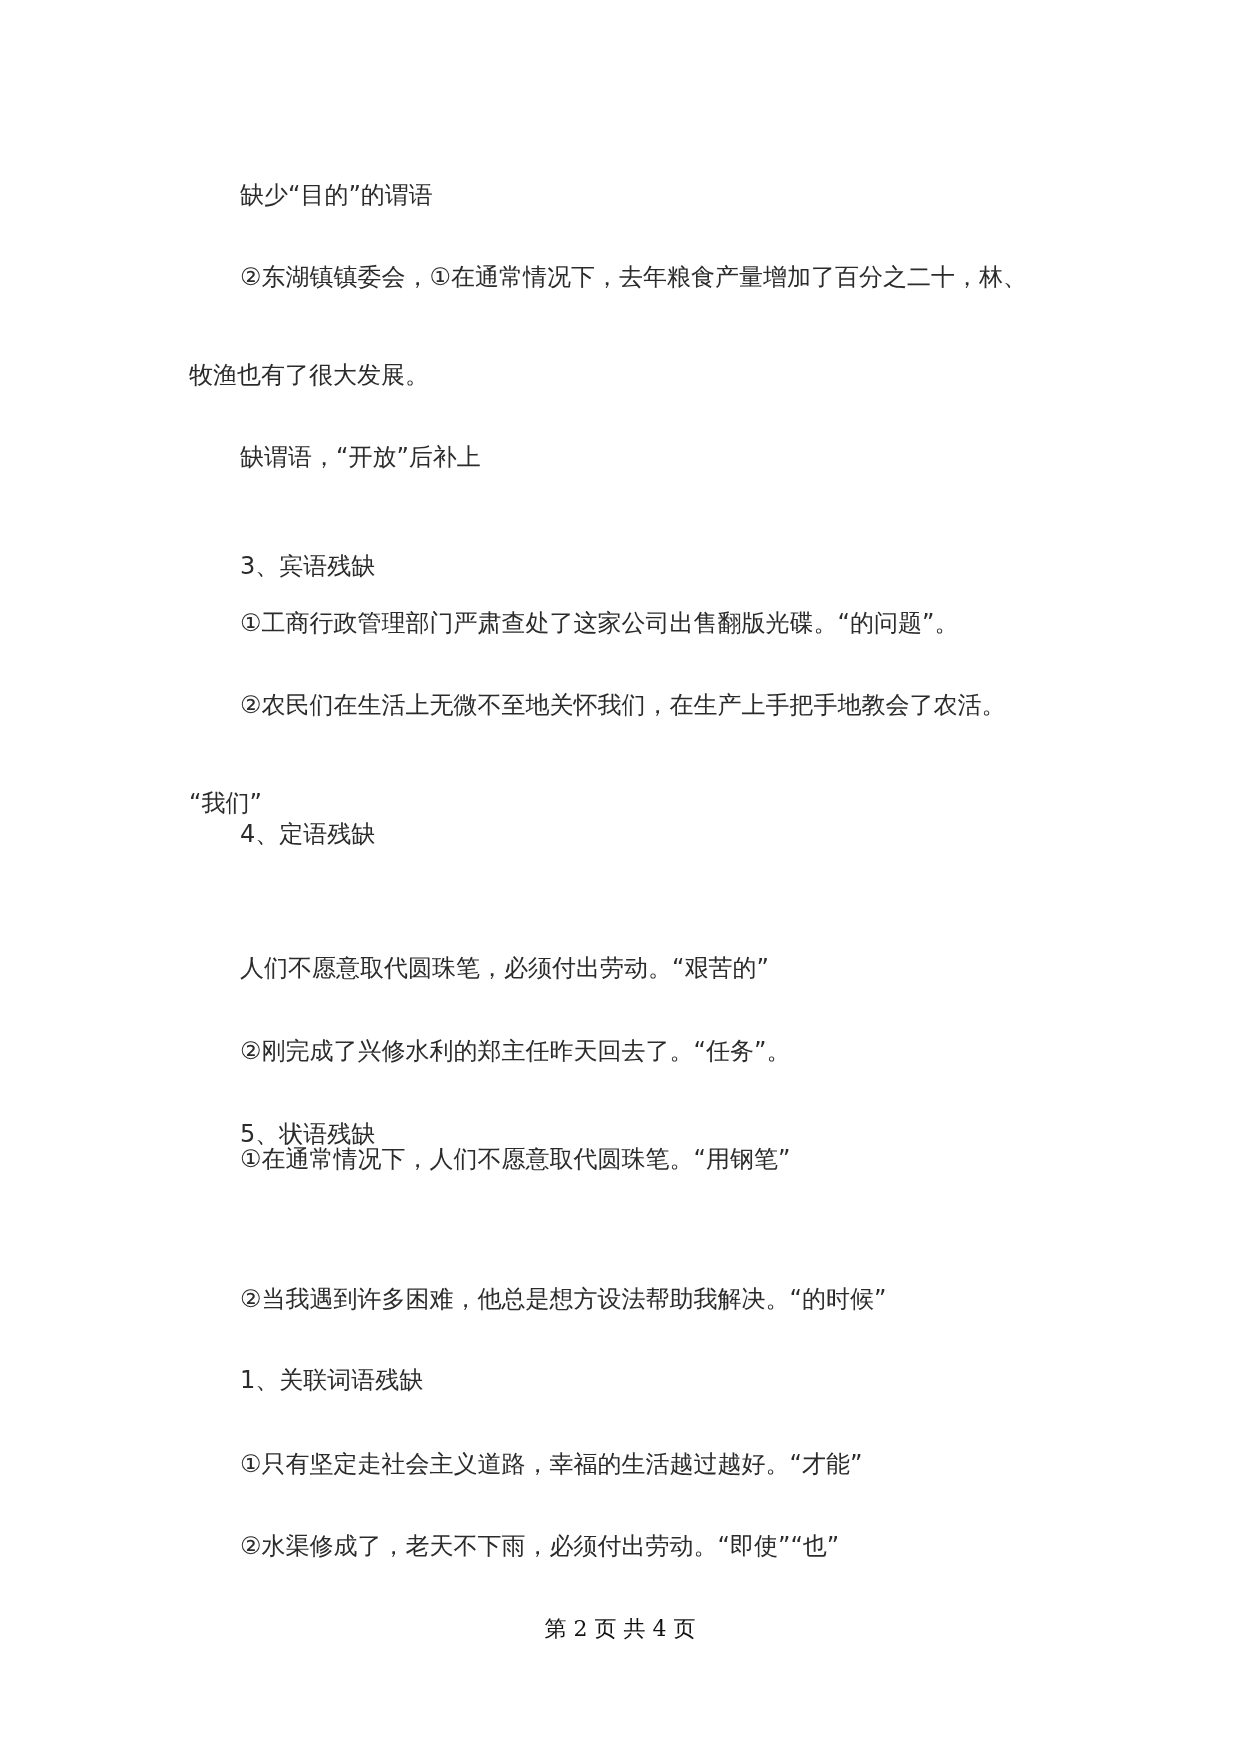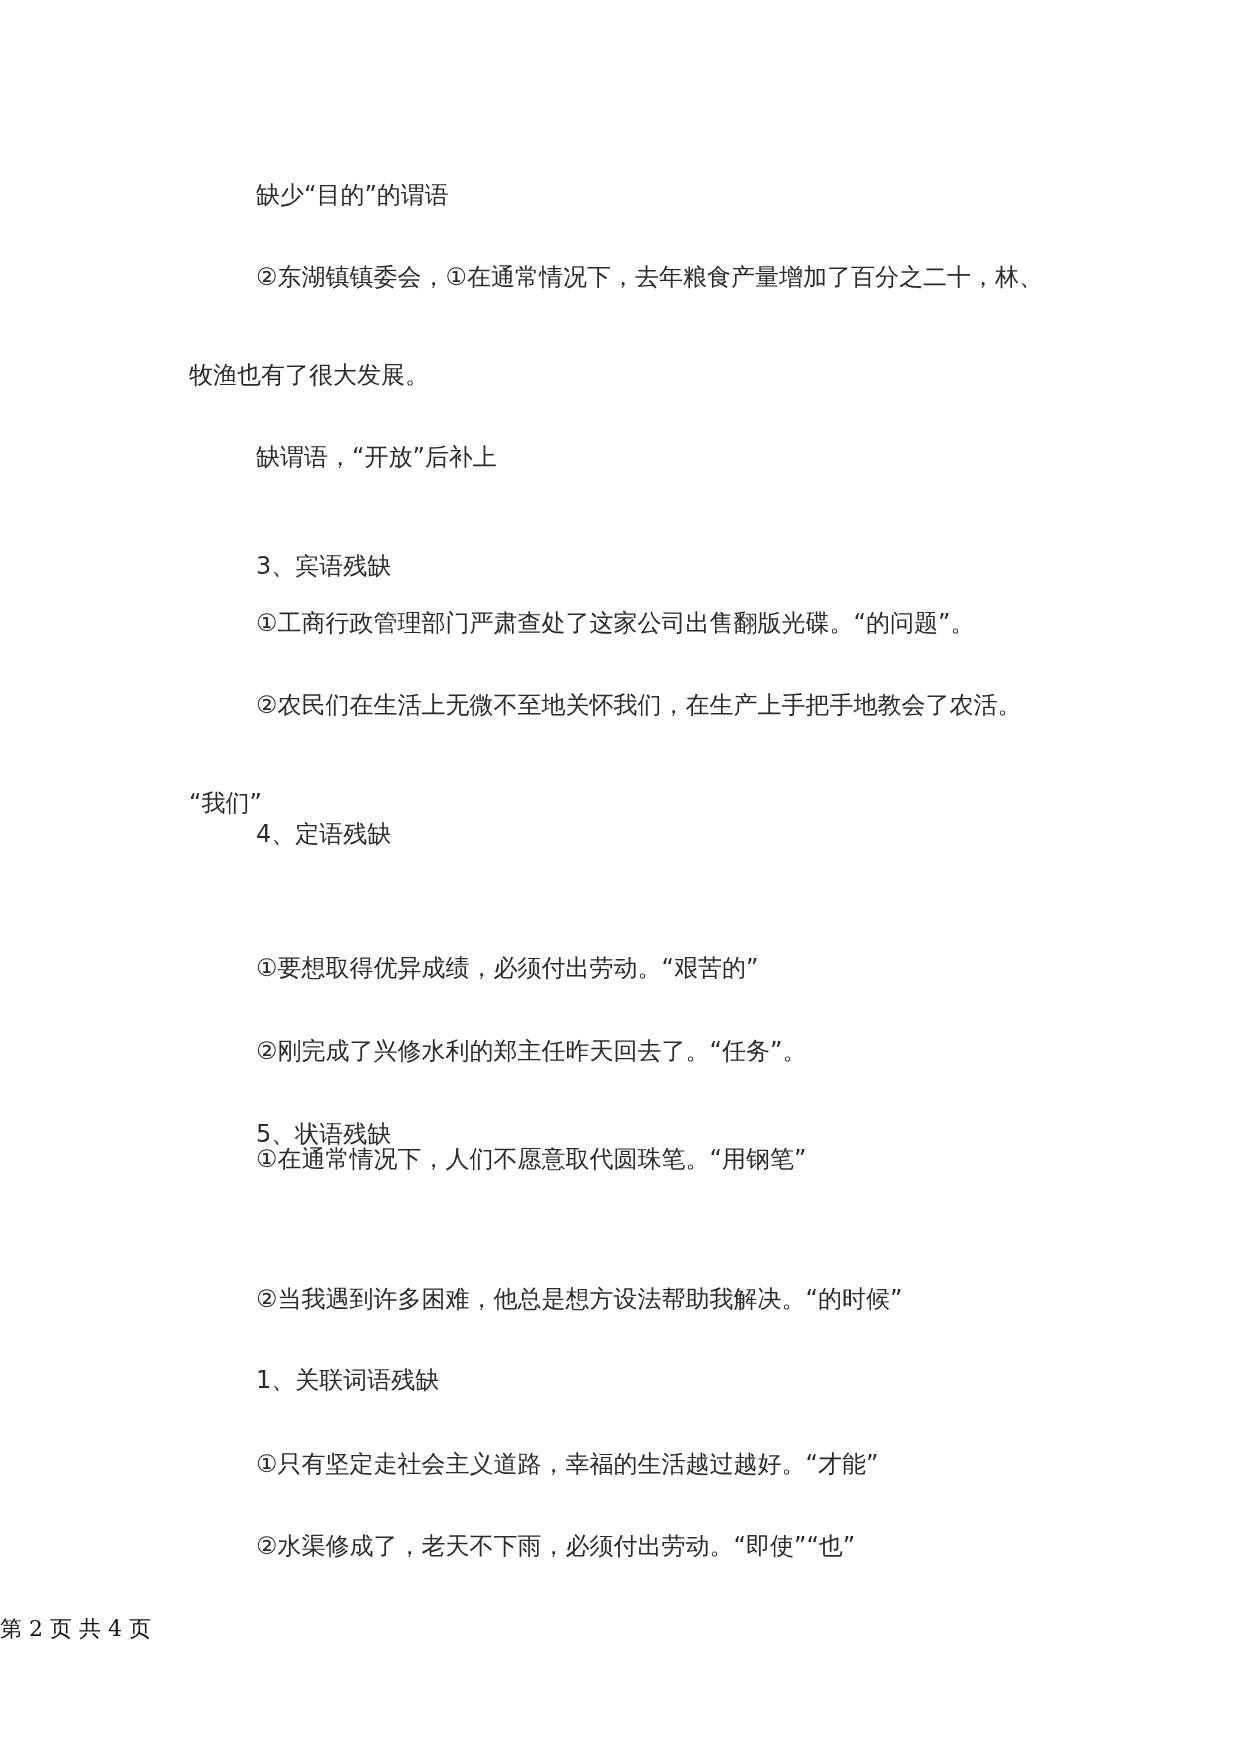--- a/index.html
+++ b/index.html
@@ -1,37 +1,37 @@
 <!DOCTYPE html>
 <html><head>
 <meta charset="utf-8">
 <style>
   html, body { margin: 0; padding: 0; background: #ffffff; }
   body { width: 1240px; height: 1754px; position: relative; overflow: hidden;
          font-family: "DejaVu Sans", "Liberation Sans", sans-serif; color: #2b2b2b; }
   .line { position: absolute; font-size: 24px; line-height: 30px; white-space: nowrap; }
-  .indent { left: 240px; margin-left: 16px; }
+  .indent { left: 240px; }
   .flush { left: 189px; }
-  .footer { position: absolute; top: 1614px; left: 0; width: 1240px; text-align: left;
+  .footer { position: absolute; top: 1614px; left: 0; width: 1240px; text-align: center;
             font-family: "DejaVu Serif", "Liberation Serif", serif; font-size: 22px; color: #111; }
 </style>
 </head>
 <body>
 
 <div>
   <div class="line indent" style="top:180px">缺少“目的”的谓语</div>
   <div class="line indent" style="top:262px">②东湖镇镇委会，①在通常情况下，去年粮食产量增加了百分之二十，林、</div>
   <div class="line flush" style="top:360px">牧渔也有了很大发展。</div>
   <div class="line indent" style="top:442px">缺谓语，“开放”后补上</div>
   <div class="line indent" style="top:551px">3、宾语残缺</div>
   <div class="line indent" style="top:608px">①工商行政管理部门严肃查处了这家公司出售翻版光碟。“的问题”。</div>
   <div class="line indent" style="top:690px">②农民们在生活上无微不至地关怀我们，在生产上手把手地教会了农活。</div>
   <div class="line flush" style="top:788px">“我们”</div>
   <div class="line indent" style="top:819px">4、定语残缺</div>
-  <div class="line indent" style="top:953px">①要想取得优异成绩，必须付出劳动。“艰苦的”</div>
+  <div class="line indent" style="top:953px">人们不愿意取代圆珠笔，必须付出劳动。“艰苦的”</div>
   <div class="line indent" style="top:1036px">②刚完成了兴修水利的郑主任昨天回去了。“任务”。</div>
   <div class="line indent" style="top:1119px">5、状语残缺</div>
   <div class="line indent" style="top:1144px">①在通常情况下，人们不愿意取代圆珠笔。“用钢笔”</div>
   <div class="line indent" style="top:1284px">②当我遇到许多困难，他总是想方设法帮助我解决。“的时候”</div>
   <div class="line indent" style="top:1365px">1、关联词语残缺</div>
   <div class="line indent" style="top:1449px">①只有坚定走社会主义道路，幸福的生活越过越好。“才能”</div>
   <div class="line indent" style="top:1531px">②水渠修成了，老天不下雨，必须付出劳动。“即使”“也”</div>
 </div>
 
 <div class="footer">第 2 页 共 4 页</div>

